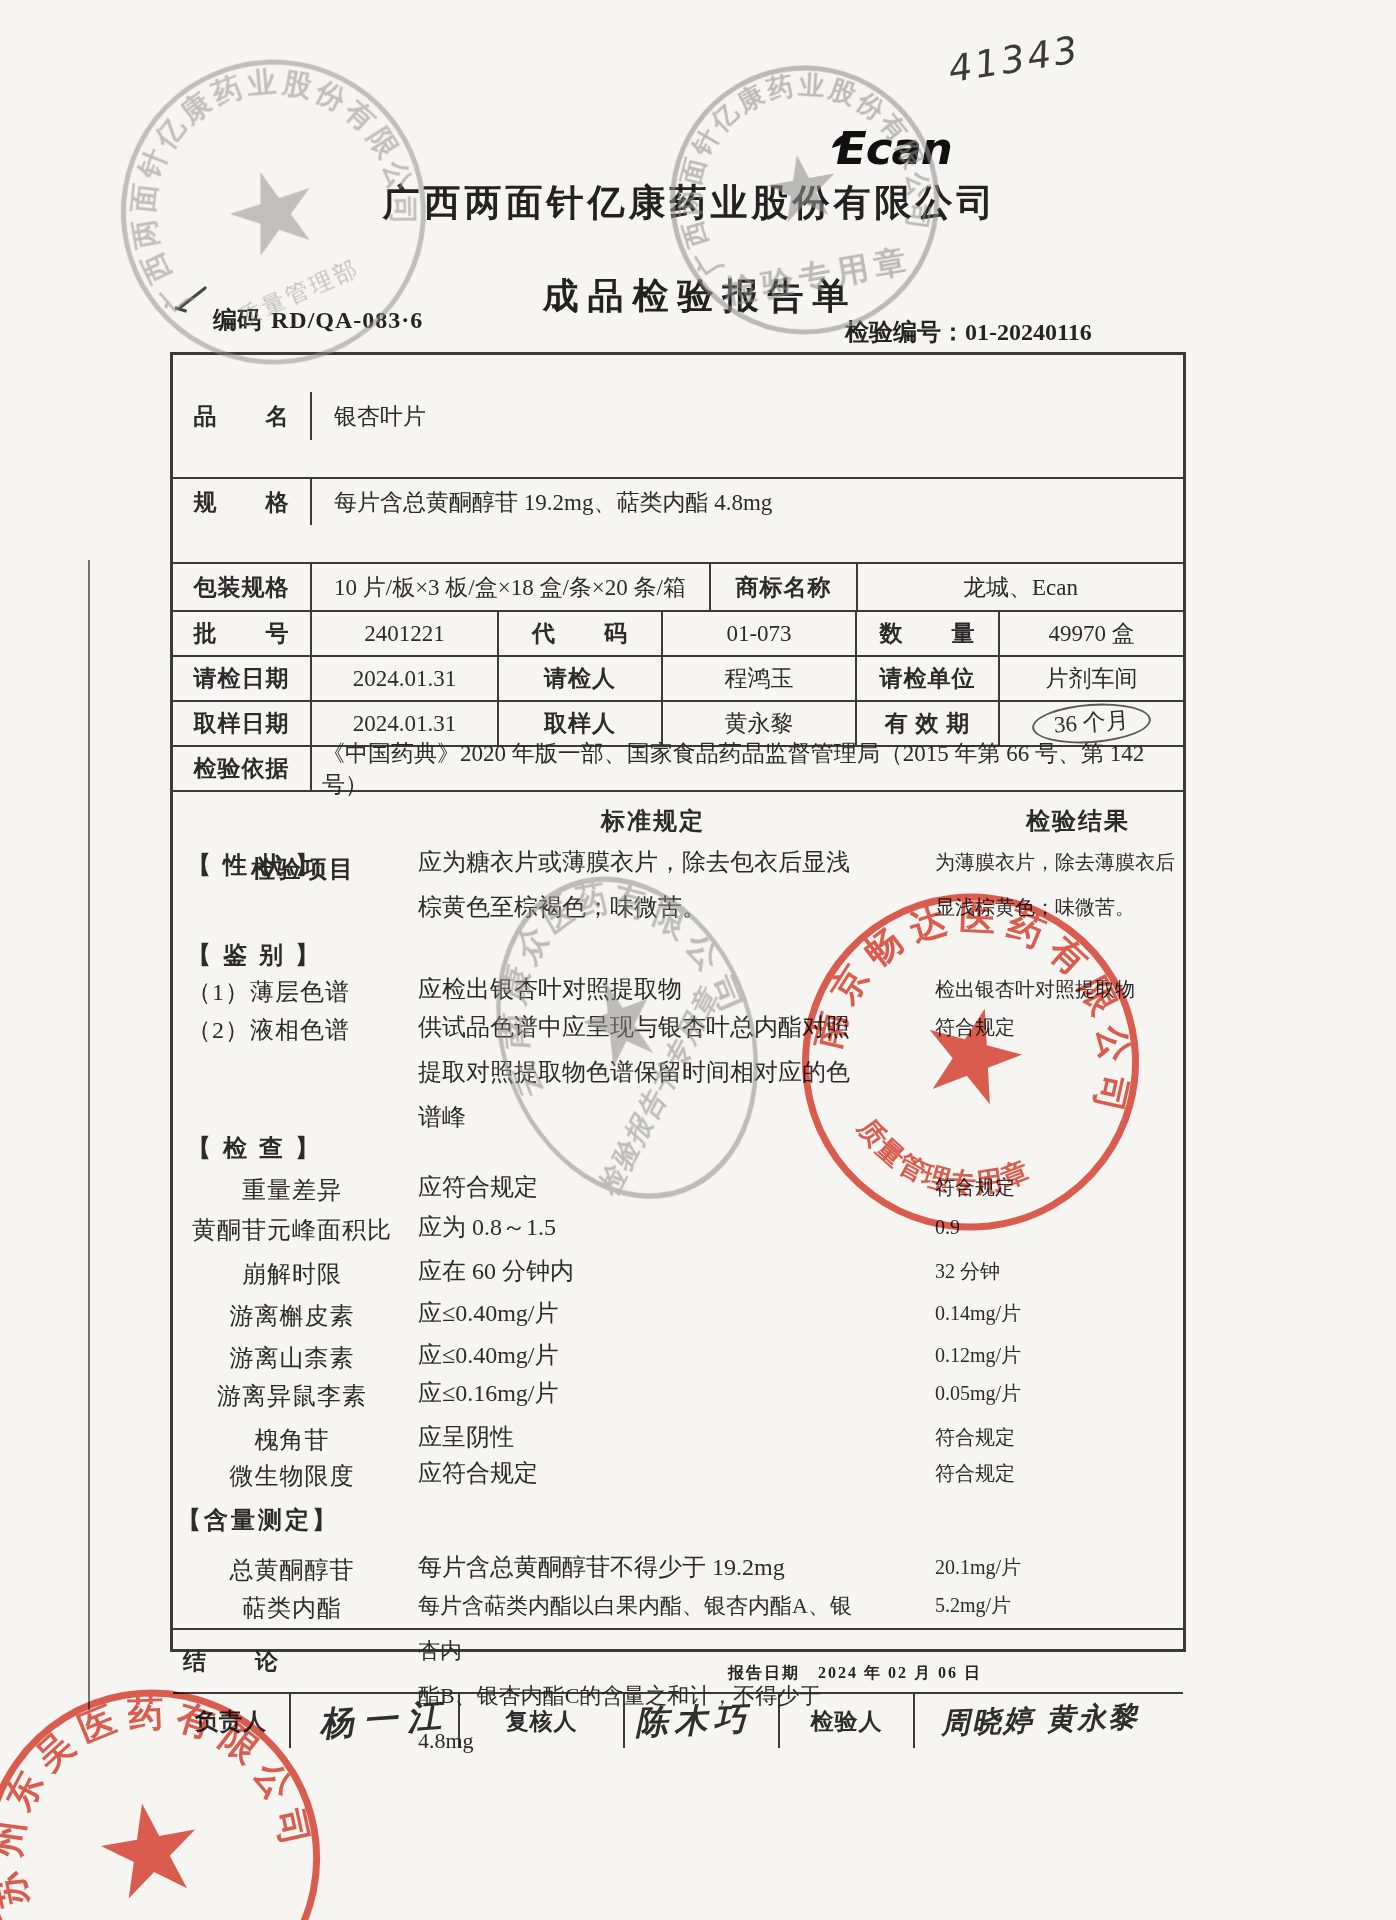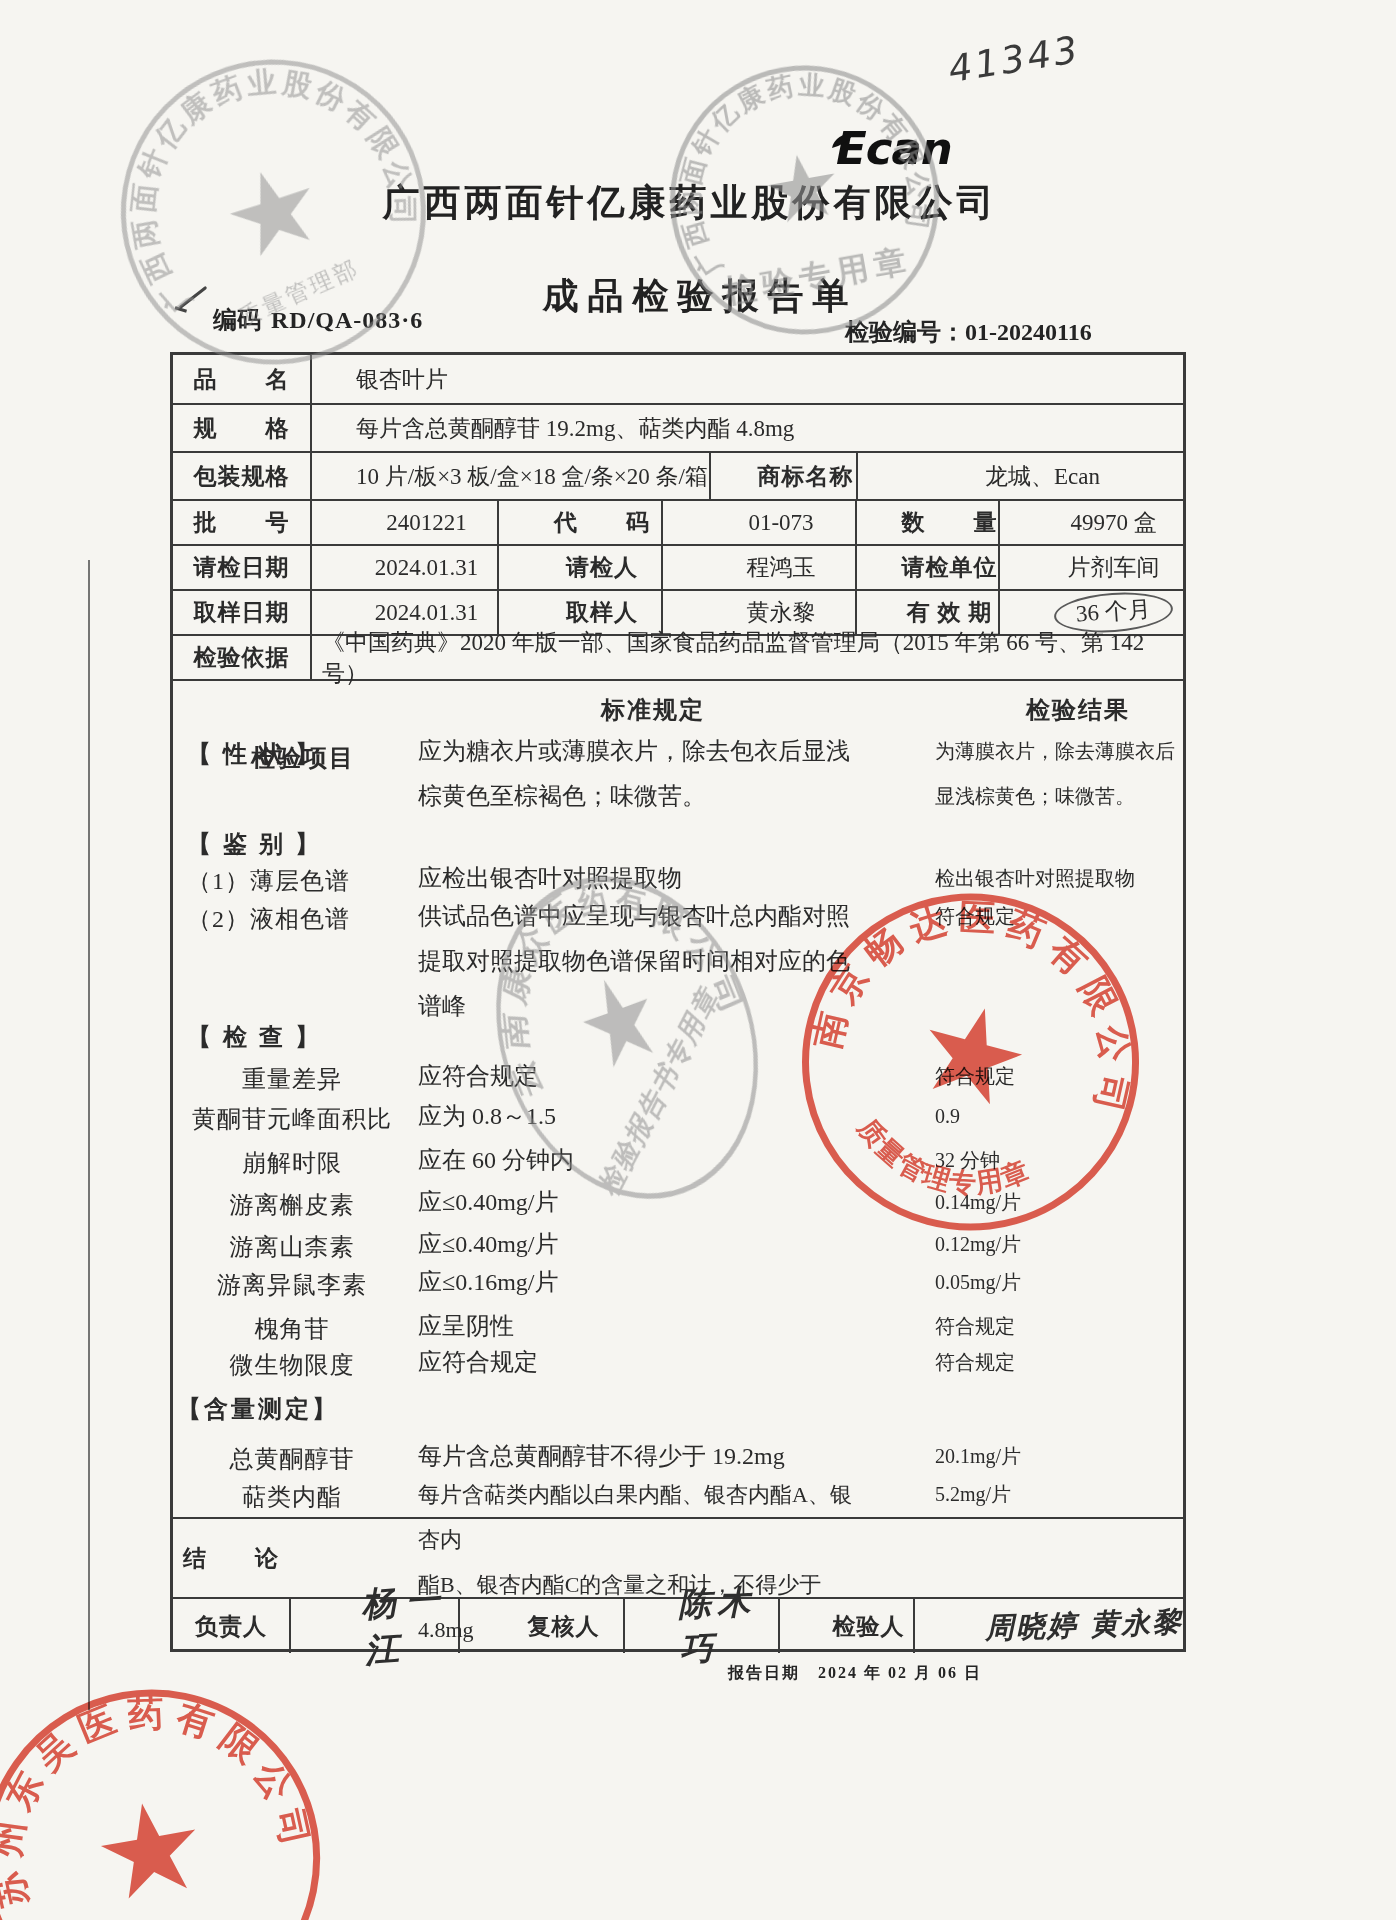--- a/index.html
+++ b/index.html
@@ -22,42 +22,42 @@
   .pen-tick{position:absolute;left:176px;top:296px;width:34px;height:3px;background:#444;
       transform:rotate(-38deg);border-radius:2px;}
   .pen-tick:after{content:"";position:absolute;left:-6px;top:2px;width:12px;height:3px;background:#444;transform:rotate(55deg);}
 
   
   .doc-table{position:absolute;left:170px;top:352px;width:1016px;height:1300px;
       border:3px solid #3a3a3a;box-sizing:border-box;font-size:23px;}
   .trow{display:flex;box-sizing:border-box;}
   .trow + .trow{border-top:2px solid #3a3a3a;}
   .c{box-sizing:border-box;display:flex;align-items:center;overflow:visible;}
-  .c + .c{border-left:2px solid #3a3a3a;padding-left:44px;}
+  .c + .c{border-left:2px solid #3a3a3a;}
   .lab{justify-content:center;font-weight:700;letter-spacing:1px;}
   .val-l{padding-left:22px;}
   .val-c{justify-content:center;}
-  .h48{height:48px;} .h45{height:45px;}
+  .h48{height:48px;margin-top:37px;} .h45{height:45px;}
   .oval{display:inline-block;padding:1px 20px 3px 20px;border:2.5px solid #5a5a5a;
       border-radius:50%;transform:rotate(-4deg);}
 
   
   .results{position:relative;height:836px;width:100%;}
   .rcolheads span{position:absolute;top:13px;font-size:24px;font-weight:700;letter-spacing:2px;}
   .ch-item{left:45px;width:170px;text-align:center;margin-top:48px;}
   .ch-std{left:380px;width:200px;text-align:center;}
   .ch-res{left:780px;width:250px;text-align:center;}
   .rrow{position:absolute;left:0;width:100%;}
   .ritem{position:absolute;left:14px;width:210px;font-size:24px;text-align:center;letter-spacing:1px;}
   .ritem.hdr{text-align:left;font-weight:700;letter-spacing:3px;width:320px;}
   .ritem.sub{text-align:left;width:320px;}
   .rstd{position:absolute;left:245px;width:445px;font-size:24px;line-height:45px;white-space:pre-line;margin-top:-9px;}
   .rres{position:absolute;left:750px;width:295px;font-size:20px;line-height:45px;white-space:pre-line;margin-top:-9px;margin-left:12px;}
 
-  .conc-row{height:80px;}
+  .conc-row{height:64px;}
   .conc-text{padding:8px 0 0 26px;font-size:22px;line-height:42px;white-space:pre-line;align-items:flex-start !important;}
   .sig-row{height:56px;font-size:23px;}
   .sig{font-family:"DejaVu Sans",sans-serif;font-style:italic;font-weight:600;color:#2e2e2e;}
   .sig1{font-size:34px;transform:rotate(-4deg);letter-spacing:10px;padding-left:28px;}
   .sig2{font-size:33px;transform:rotate(-2deg);letter-spacing:6px;padding-left:10px;}
   .sig3{font-size:29px;transform:rotate(-2deg);letter-spacing:2px;padding-left:26px;white-space:nowrap;}
 
   .report-date{position:absolute;left:728px;top:1663px;font-size:16px;font-weight:700;letter-spacing:2px;color:#242424;}
   .report-date .v{font-weight:600;margin-left:18px;}
 

